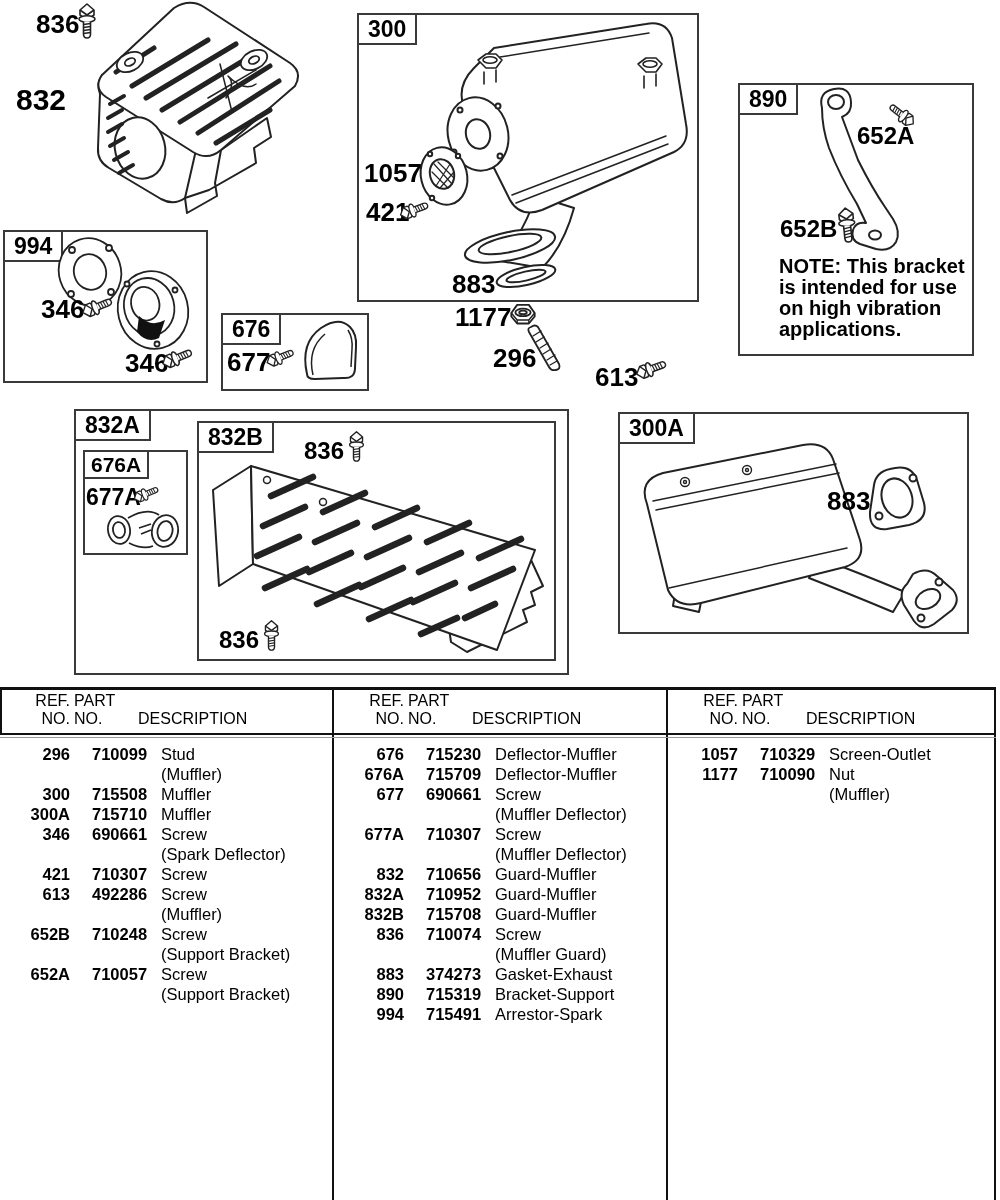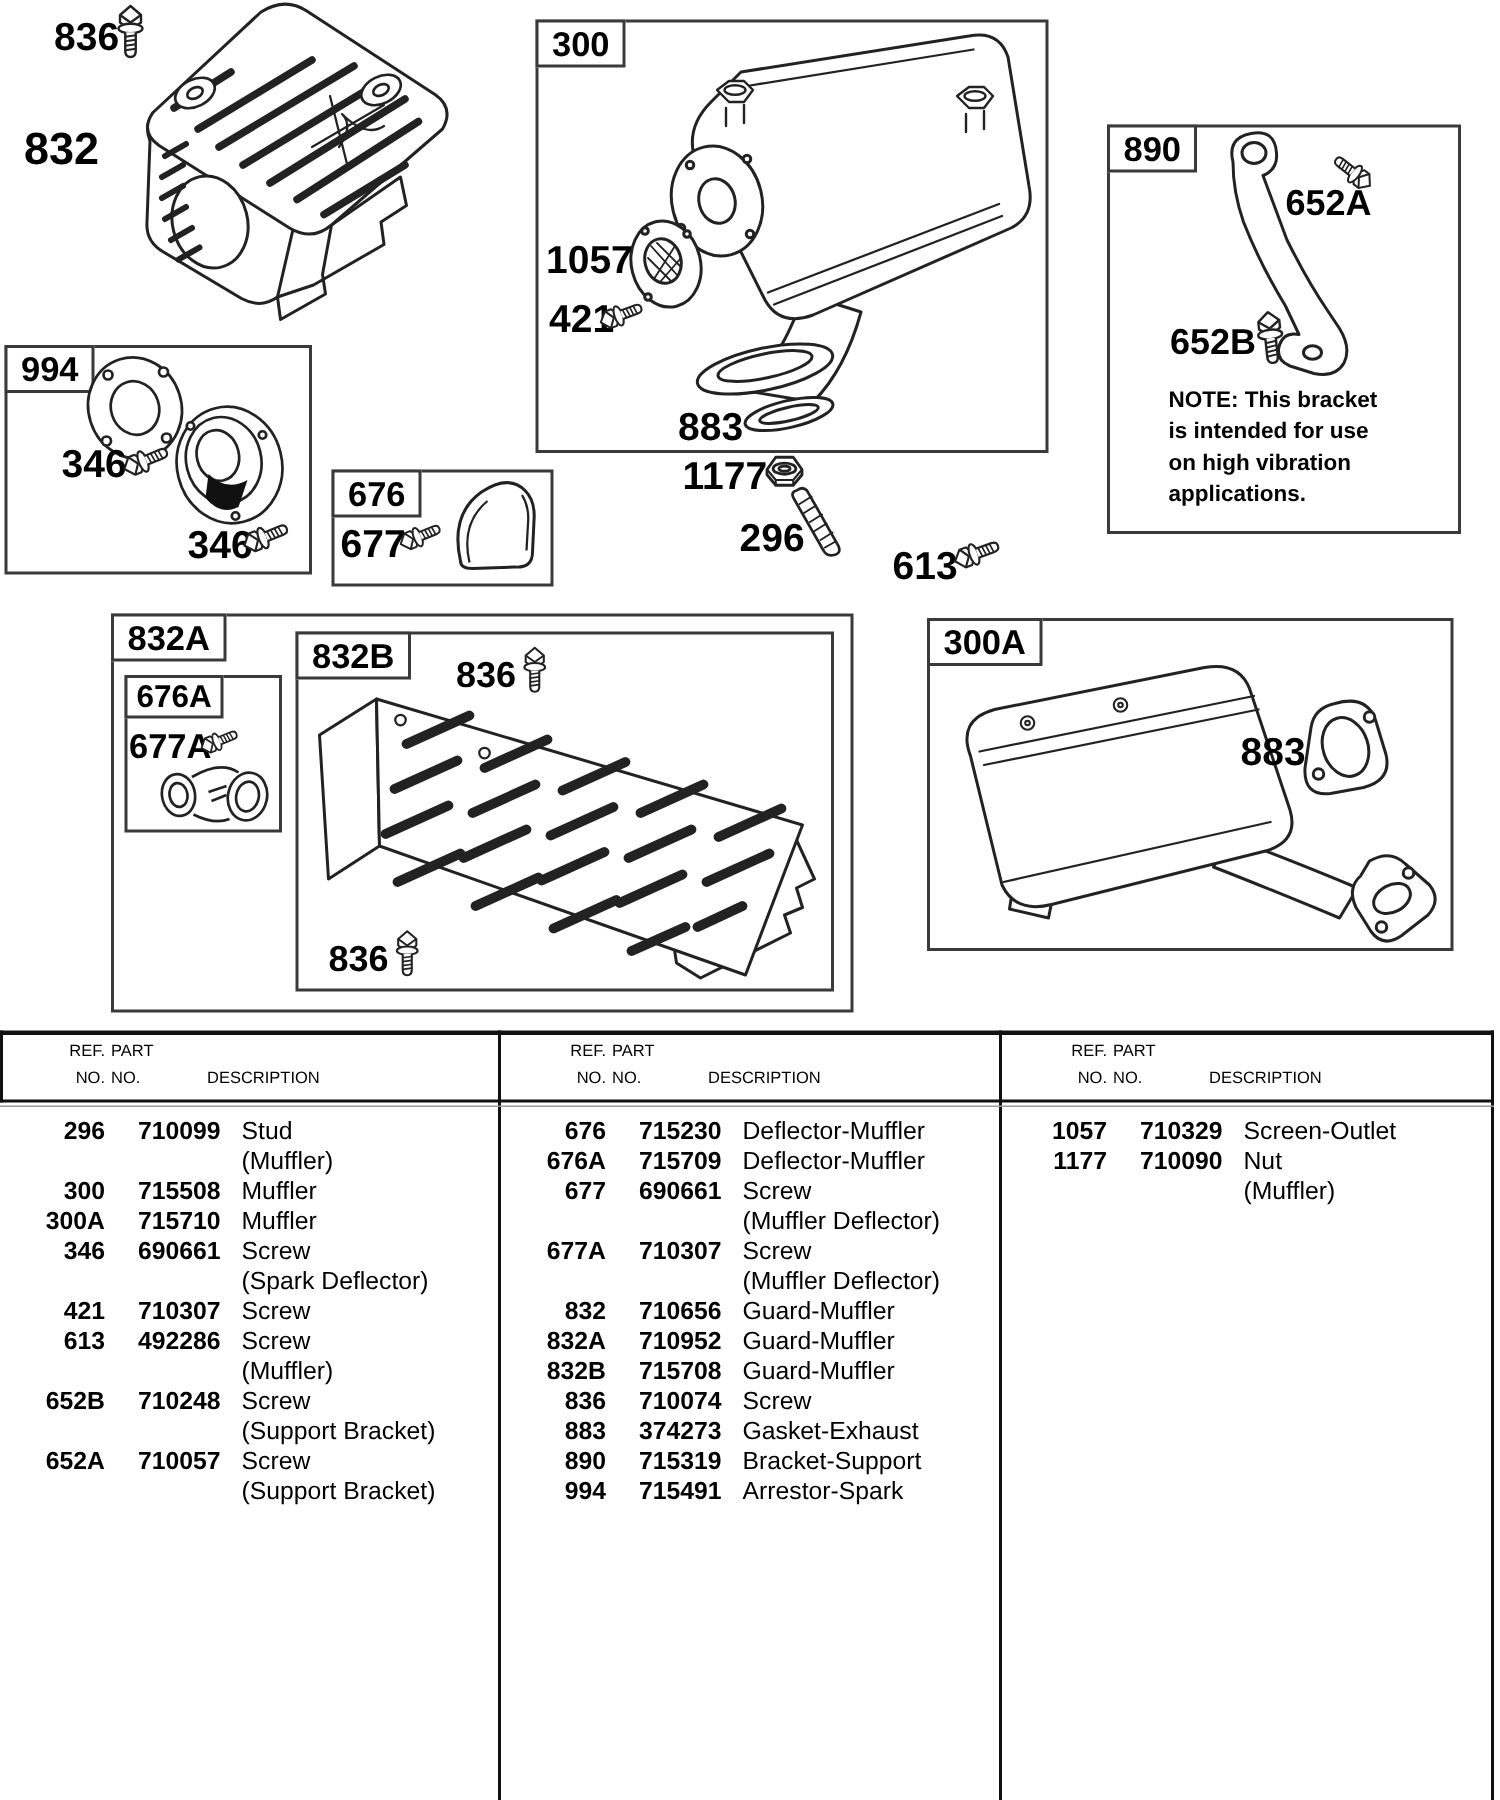--- a/index.html
+++ b/index.html
@@ -14,31 +14,31 @@
   .callout.md{font-size:24px;}
   .callout.sm{font-size:23px;}
   .pbox{position:absolute;border:2px solid #3a3a3a;}
   .plabel{
     position:absolute;top:-2px;left:-2px;border:2px solid #3a3a3a;background:#fff;
     font-weight:bold;font-size:23px;line-height:26px;padding:1px 9px;white-space:nowrap;
   }
   .icon{position:absolute;}
   .note{
     position:absolute;left:779px;top:256px;width:200px;
-    font-weight:bold;font-size:15px;line-height:21px;
+    font-weight:bold;font-size:20px;line-height:21px;
   }
   
   #table{position:absolute;left:0;top:687px;width:1000px;height:513px;}
   .t-topline{position:absolute;left:0;top:0;width:996px;height:3px;background:#111;}
   .t-hrule-a{position:absolute;left:0;top:46px;width:996px;height:2px;background:#111;}
   .t-hrule-b{position:absolute;left:0;top:50px;width:996px;height:1px;background:#9a9a9a;}
   .t-vline{position:absolute;top:0;bottom:0;width:2px;background:#111;}
   .t-lseg{position:absolute;left:0;top:0;width:2px;height:48px;background:#111;}
   .tcol{position:absolute;top:0;width:333px;height:513px;}
-  .thead{position:absolute;top:5px;left:0;right:0;display:flex;font-size:11px;line-height:18px;}
+  .thead{position:absolute;top:5px;left:0;right:0;display:flex;font-size:16px;line-height:18px;}
   .h-ref{width:60px;text-align:right;}
   .h-part{width:64px;margin-left:4px;}
   .h-desc{flex:1;align-self:flex-end;}
   .trows{position:absolute;top:57px;left:0;right:0;}
   .trow{display:flex;height:20px;font-size:16.5px;line-height:20px;white-space:nowrap;}
   .c-ref{width:60px;text-align:right;font-weight:bold;}
   .c-part{width:64px;margin-left:22px;font-weight:bold;}
   .c-desc{margin-left:5px;}
 </style>
 </head>
@@ -453,20 +453,25 @@
           <span class="c-ref">832B</span>
           <span class="c-part">715708</span>
           <span class="c-desc">Guard-Muffler</span>
         </div>
         <div class="trow">
           <span class="c-ref">836</span>
           <span class="c-part">710074</span>
           <span class="c-desc">Screw</span>
         </div>
         <div class="trow">
+          <span class="c-ref"></span>
+          <span class="c-part"></span>
+          <span class="c-desc">(Muffler Guard)</span>
+        </div>
+        <div class="trow">
           <span class="c-ref">883</span>
           <span class="c-part">374273</span>
           <span class="c-desc">Gasket-Exhaust</span>
         </div>
         <div class="trow">
           <span class="c-ref">890</span>
           <span class="c-part">715319</span>
           <span class="c-desc">Bracket-Support</span>
         </div>
         <div class="trow">

